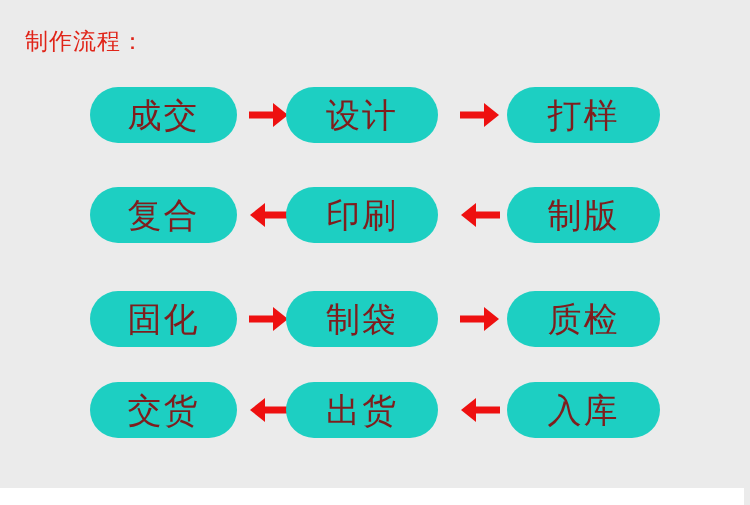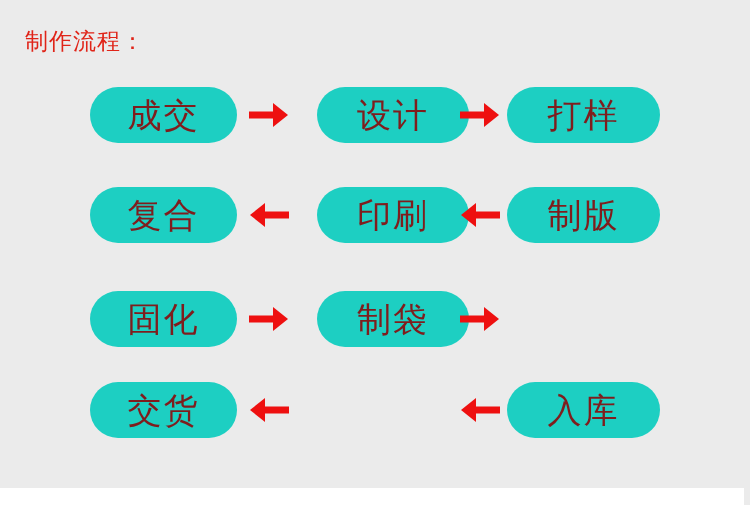--- a/index.html
+++ b/index.html
@@ -30,21 +30,21 @@
     color:#7f1d1d;
     font-size:34px;
     letter-spacing:2px;
     display:flex;
     align-items:center;
     justify-content:center;
     line-height:1;
     user-select:none;
   }
   .col1{left:90px;width:147px;}
-  .col2{left:317px;width:152px;}
+  .col2{left:286px;width:152px;}
   .col3{left:507px;width:153px;}
   .r1{top:87px;}
   .r2{top:187px;}
   .r3{top:291px;}
   .r4{top:382px;}
   .arrow{
     position:absolute;
     width:40px;height:30px;
     color:var(--arrow,#ee1010);
   }
@@ -108,28 +108,30 @@
         <polygon points="24,3 39,15 24,27" fill="currentColor"></polygon>
       </svg>
   </span>
   <div class="pill col2 r3">制袋</div>
   <span class="arrow a2 ar3">
     <svg viewBox="0 0 40 30">
         <rect x="0" y="11.5" width="25" height="7" fill="currentColor"></rect>
         <polygon points="24,3 39,15 24,27" fill="currentColor"></polygon>
       </svg>
   </span>
+  <div class="pill col3 r3">质检</div>
 
   <div class="pill col1 r4">交货</div>
   <span class="arrow a1 ar4">
     <svg viewBox="0 0 40 30">
         <rect x="15" y="11.5" width="25" height="7" fill="currentColor"></rect>
         <polygon points="16,3 1,15 16,27" fill="currentColor"></polygon>
       </svg>
   </span>
+  <div class="pill col2 r4">出货</div>
   <span class="arrow a2 ar4">
     <svg viewBox="0 0 40 30">
         <rect x="15" y="11.5" width="25" height="7" fill="currentColor"></rect>
         <polygon points="16,3 1,15 16,27" fill="currentColor"></polygon>
       </svg>
   </span>
   <div class="pill col3 r4">入库</div>
 
   <div class="bottom-strip"></div>
 </div>

